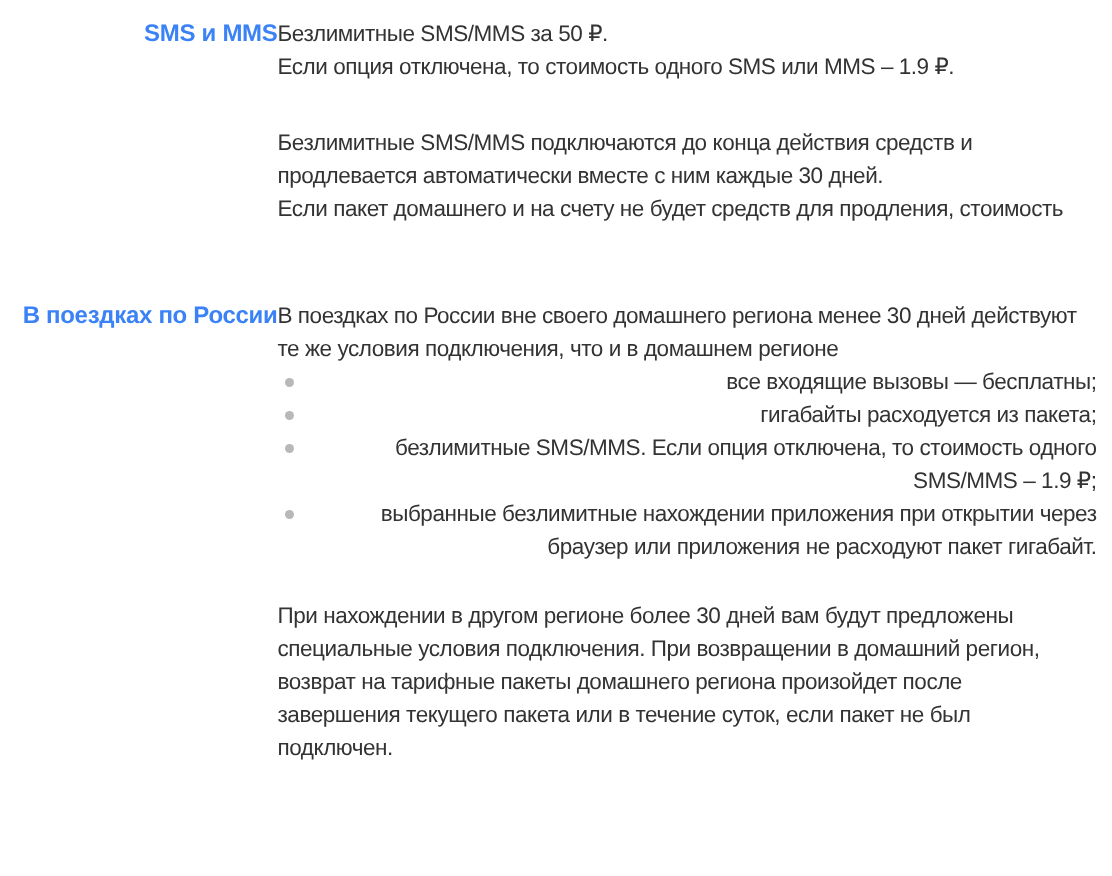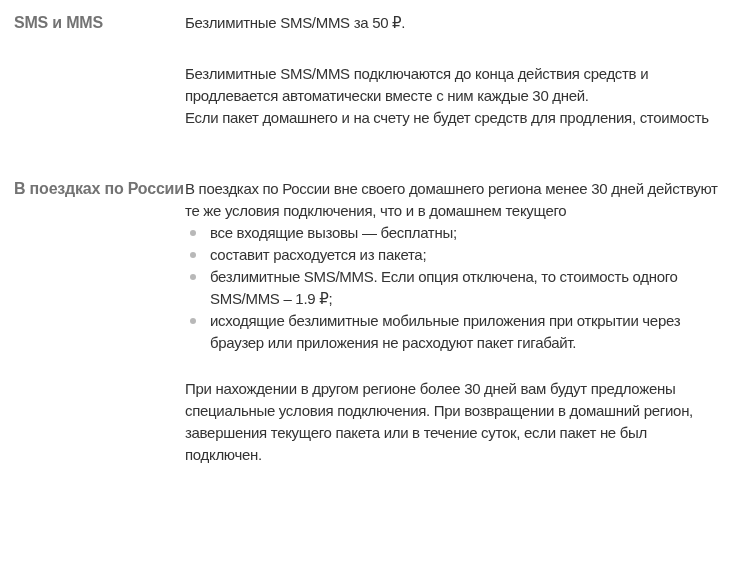--- a/index.html
+++ b/index.html
@@ -24,24 +24,25 @@
     align-items: flex-start;
   }
   .section + .section {
     margin-top: 49px;
   }
   .section-label {
     flex: 0 0 171px;
     width: 171px;
     font-size: 16px;
     font-weight: bold;
-    color: #737373;
+    color: #3b82f6;
     line-height: 22px;
     letter-spacing: -0.2px;
     white-space: nowrap;
+    text-align: right;
   }
   .section-content {
     flex: 1 1 auto;
     font-size: 15px;
     line-height: 22px;
     letter-spacing: -0.3px;
   }
   .para {
     margin: 0;
   }
@@ -56,20 +57,21 @@
     height: 22px;
   }
   .bullets {
     list-style: none;
     margin: 0;
     padding: 0;
   }
   .bullet-item {
     position: relative;
     padding-left: 25px;
+    text-align: right;
   }
   .bullet-dot {
     position: absolute;
     left: 5px;
     top: 8px;
     width: 6px;
     height: 6px;
     border-radius: 50%;
     background: #b8b8b8;
   }
@@ -77,57 +79,59 @@
 </head>
 <body>
 
 <div class="page">
   <div id="sections-root">
       <div class="section">
         <div class="section-label">SMS и MMS</div>
         <div class="section-content">
           <div class="para">
             <div class="text-line">Безлимитные SMS/MMS за 50 ₽.</div>
+            <div class="text-line">Если опция отключена, то стоимость одного SMS или MMS – 1.9 ₽.</div>
           </div>
           <div class="para">
             <div class="text-line">Безлимитные SMS/MMS подключаются до конца действия средств и</div>
             <div class="text-line">продлевается автоматически вместе с ним каждые 30 дней.</div>
             <div class="text-line">Если пакет домашнего и на счету не будет средств для продления, стоимость</div>
           </div>
         </div>
       </div>
       <div class="section">
         <div class="section-label">В поездках по России</div>
         <div class="section-content">
           <div class="para">
             <div class="text-line">В поездках по России вне своего домашнего региона менее 30 дней действуют</div>
-            <div class="text-line">те же условия подключения, что и в домашнем текущего</div>
+            <div class="text-line">те же условия подключения, что и в домашнем регионе</div>
           </div>
           <ul class="bullets">
             <li class="bullet-item">
               <span class="bullet-dot" style="background: rgb(184, 184, 184);"></span>
               <div class="text-line">все входящие вызовы — бесплатны;</div>
             </li>
             <li class="bullet-item">
               <span class="bullet-dot" style="background: rgb(184, 184, 184);"></span>
-              <div class="text-line">составит расходуется из пакета;</div>
+              <div class="text-line">гигабайты расходуется из пакета;</div>
             </li>
             <li class="bullet-item">
               <span class="bullet-dot" style="background: rgb(184, 184, 184);"></span>
               <div class="text-line">безлимитные SMS/MMS. Если опция отключена, то стоимость одного</div>
               <div class="text-line">SMS/MMS – 1.9 ₽;</div>
             </li>
             <li class="bullet-item">
               <span class="bullet-dot" style="background: rgb(184, 184, 184);"></span>
-              <div class="text-line">исходящие безлимитные мобильные приложения при открытии через</div>
+              <div class="text-line">выбранные безлимитные нахождении приложения при открытии через</div>
               <div class="text-line">браузер или приложения не расходуют пакет гигабайт.</div>
             </li>
           </ul>
           <div class="para">
             <div class="text-line">При нахождении в другом регионе более 30 дней вам будут предложены</div>
             <div class="text-line">специальные условия подключения. При возвращении в домашний регион,</div>
+            <div class="text-line">возврат на тарифные пакеты домашнего региона произойдет после</div>
             <div class="text-line">завершения текущего пакета или в течение суток, если пакет не был</div>
             <div class="text-line">подключен.</div>
           </div>
         </div>
       </div>
     </div>
 </div>
 
 </body></html>

